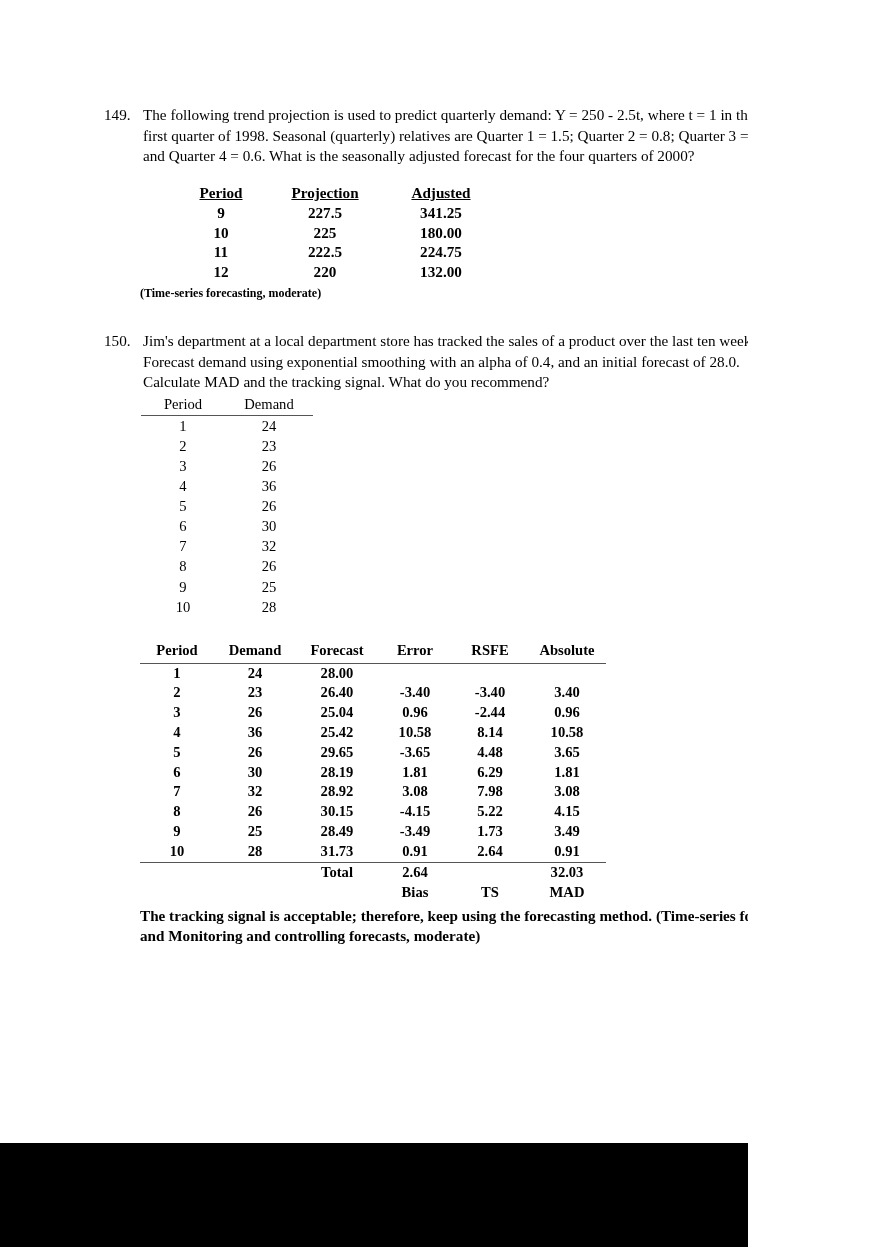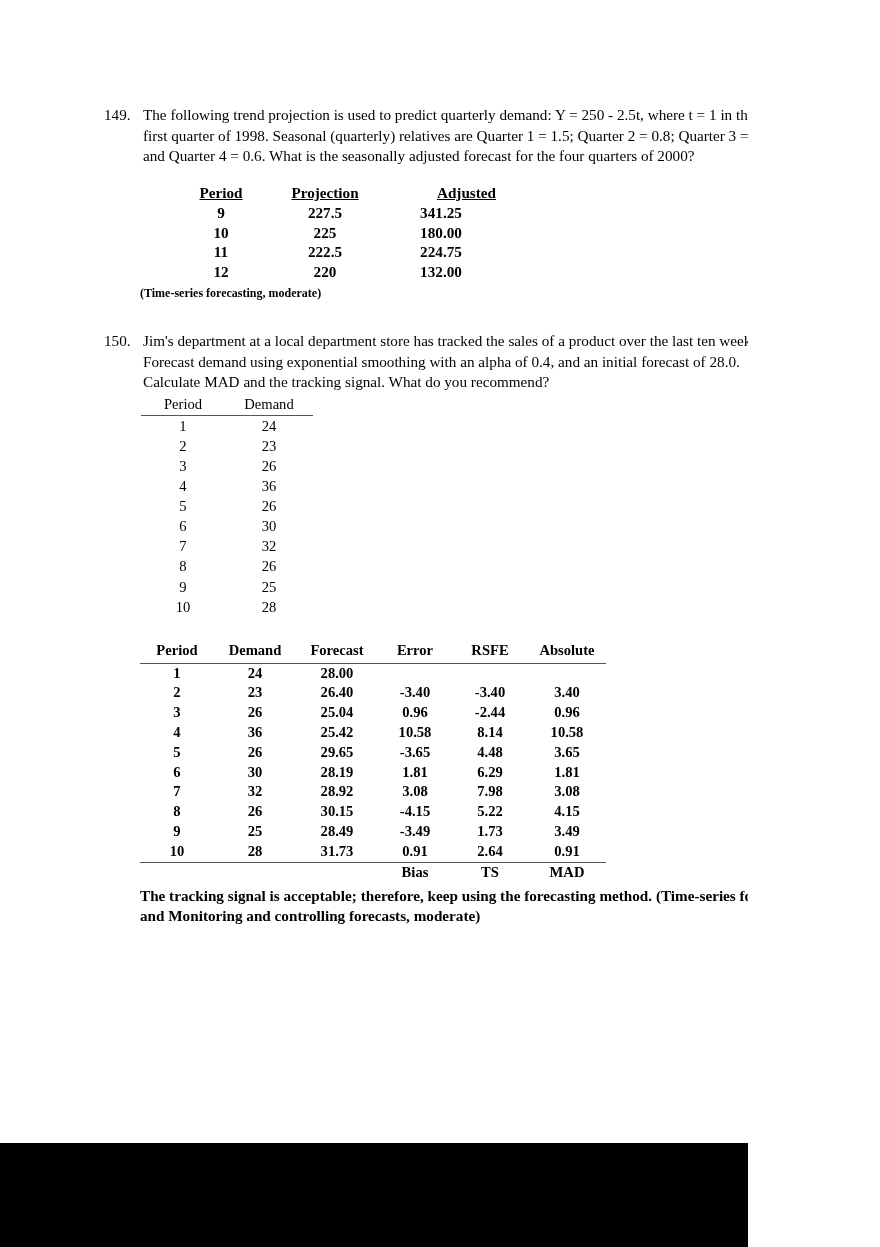--- a/index.html
+++ b/index.html
@@ -68,21 +68,21 @@
     text-align: center;
     padding-bottom: 1px;
   }
   .tbl-projection td {
     font-weight: bold;
     text-align: center;
     line-height: 19.4px;
   }
   .tbl-projection .c-period  { width: 86px; }
   .tbl-projection .c-proj    { width: 122px; }
-  .tbl-projection .c-adj     { width: 110px; text-align: right; }
+  .tbl-projection .c-adj     { width: 110px; }
 
   .cap-bold {
     font-size: 12px;
     font-weight: bold;
     line-height: 20px;
   }
 
   
   .tbl-demand {
     font-size: 14.6px;
@@ -348,20 +348,28 @@
           <td>28</td>
           <td>31.73</td>
           <td>0.91</td>
           <td>2.64</td>
           <td>0.91</td>
         </tr>
 
         <tr>
           <td></td>
           <td></td>
+          <td>Total</td>
+          <td>2.64</td>
+          <td></td>
+          <td>32.03</td>
+        </tr>
+        <tr>
+          <td></td>
+          <td></td>
           <td></td>
           <td>Bias</td>
           <td>TS</td>
           <td>MAD</td>
         </tr>
       </tbody>
     </table>
 
     <div style="height:3px;"></div>
 

